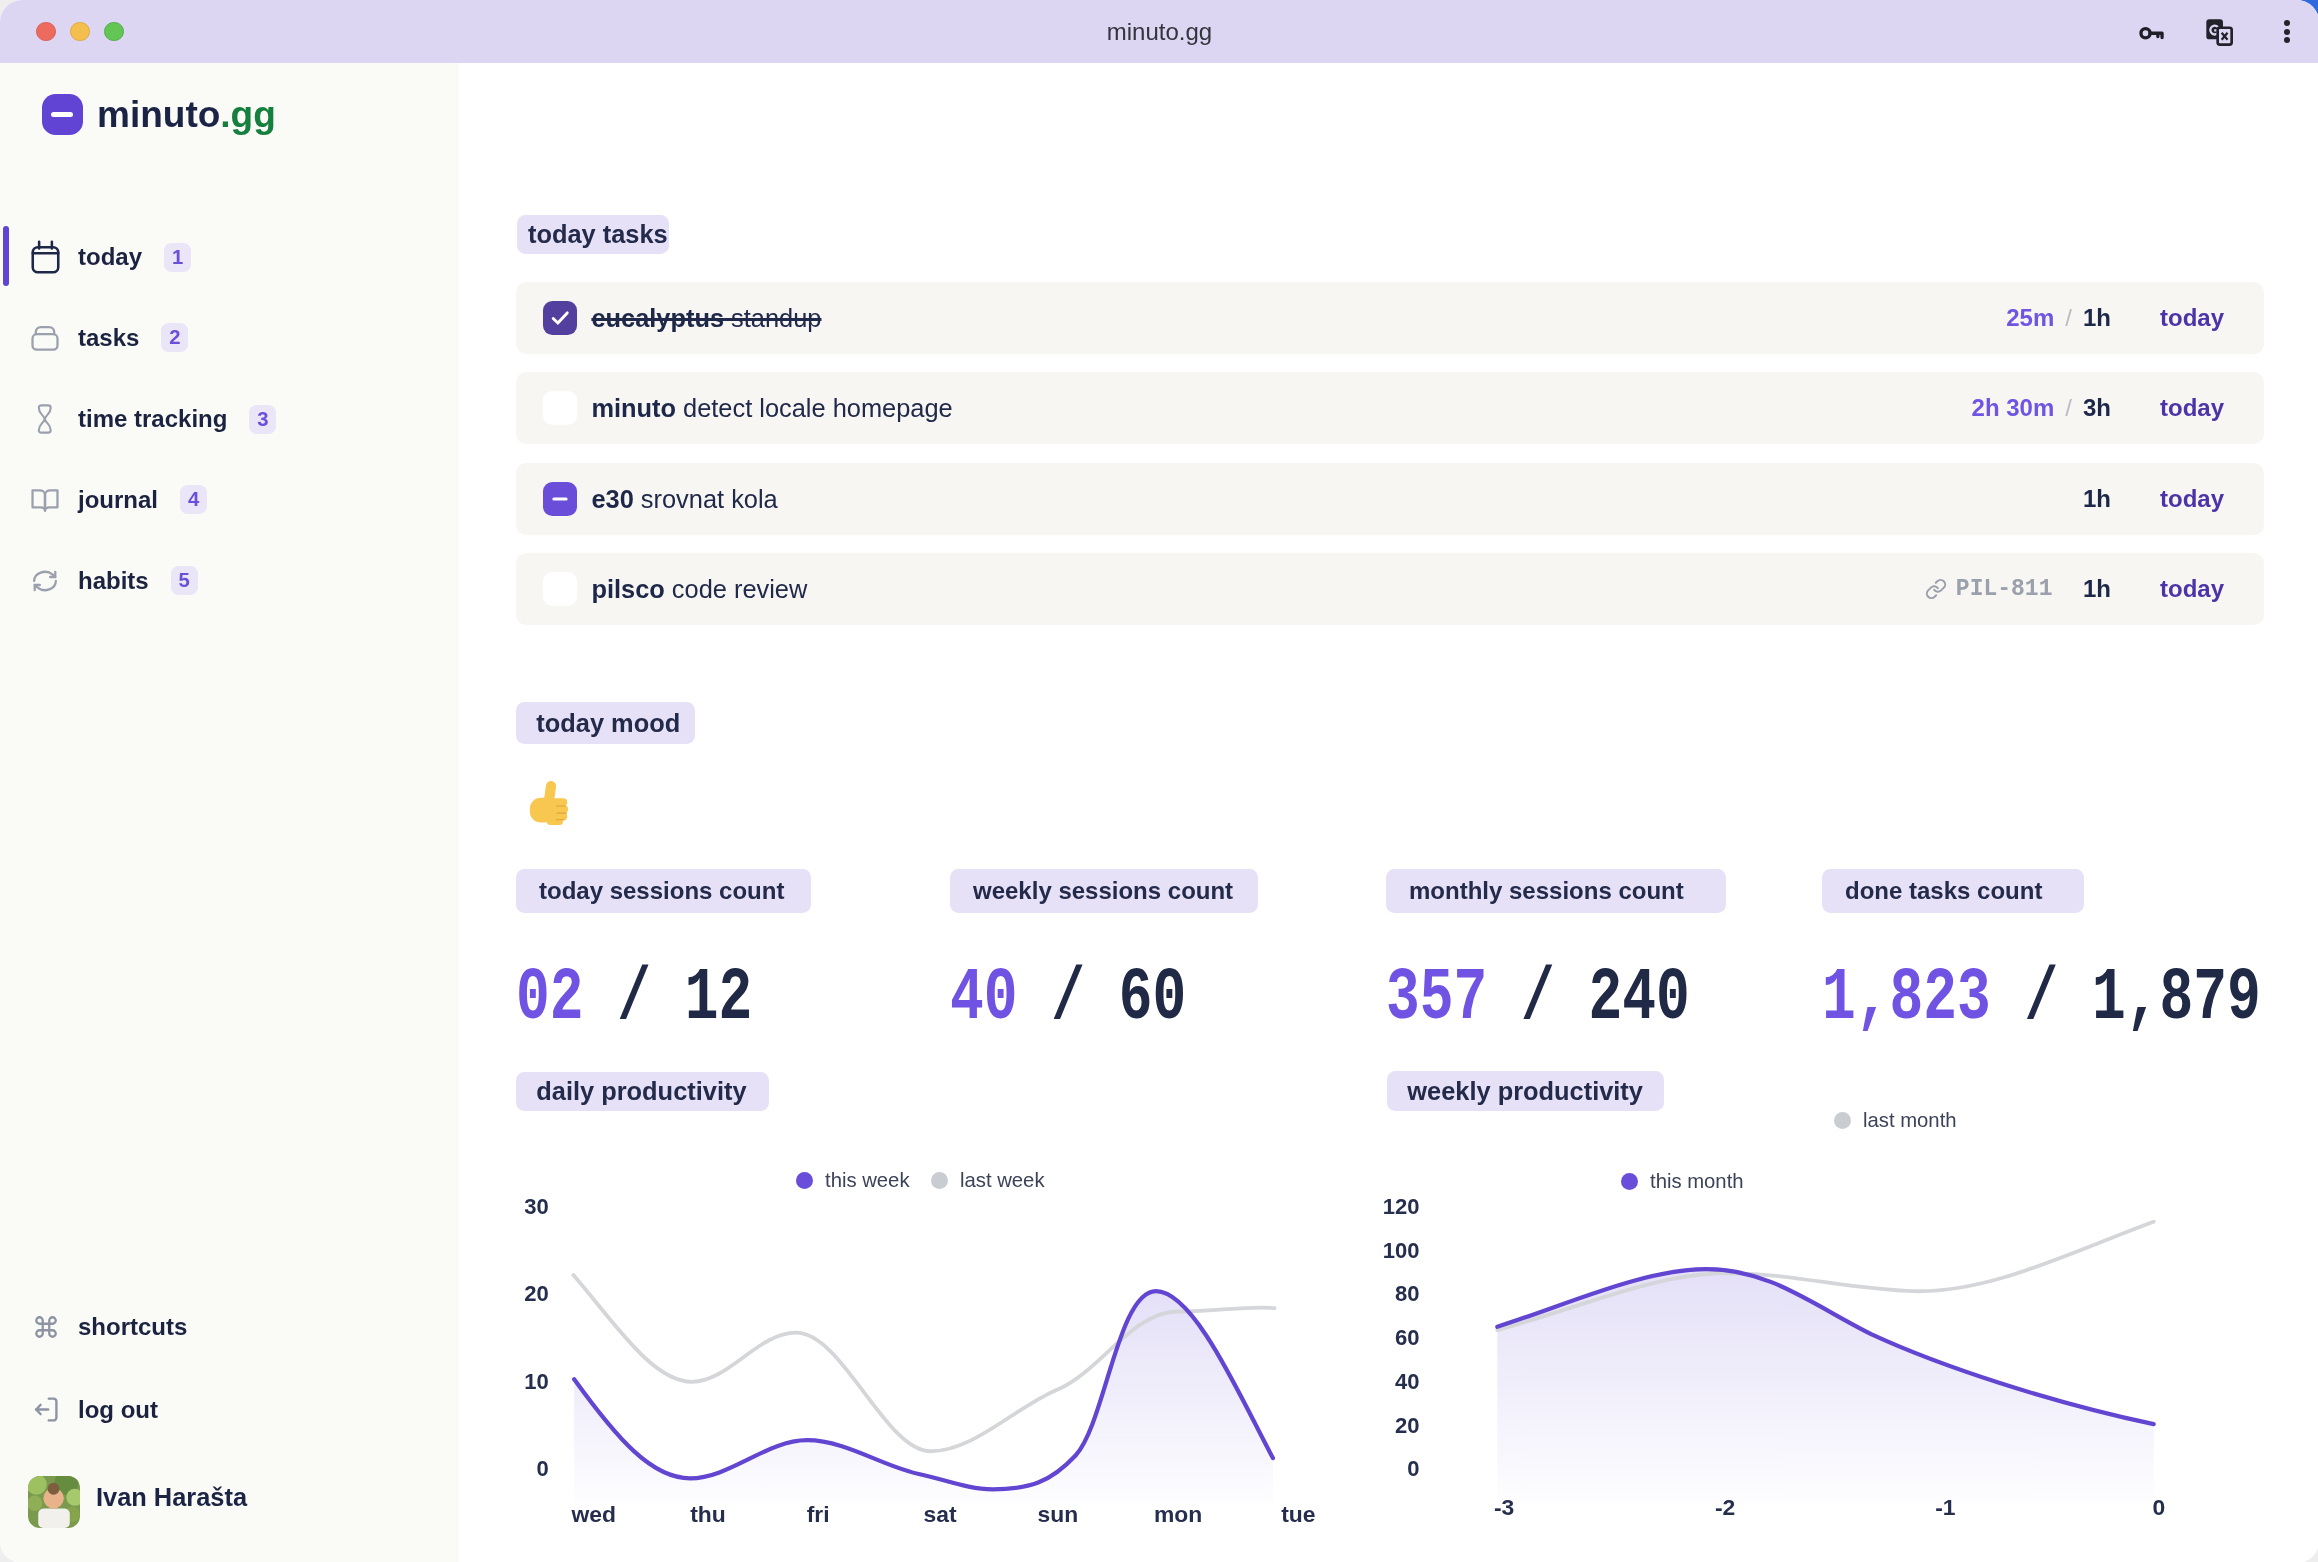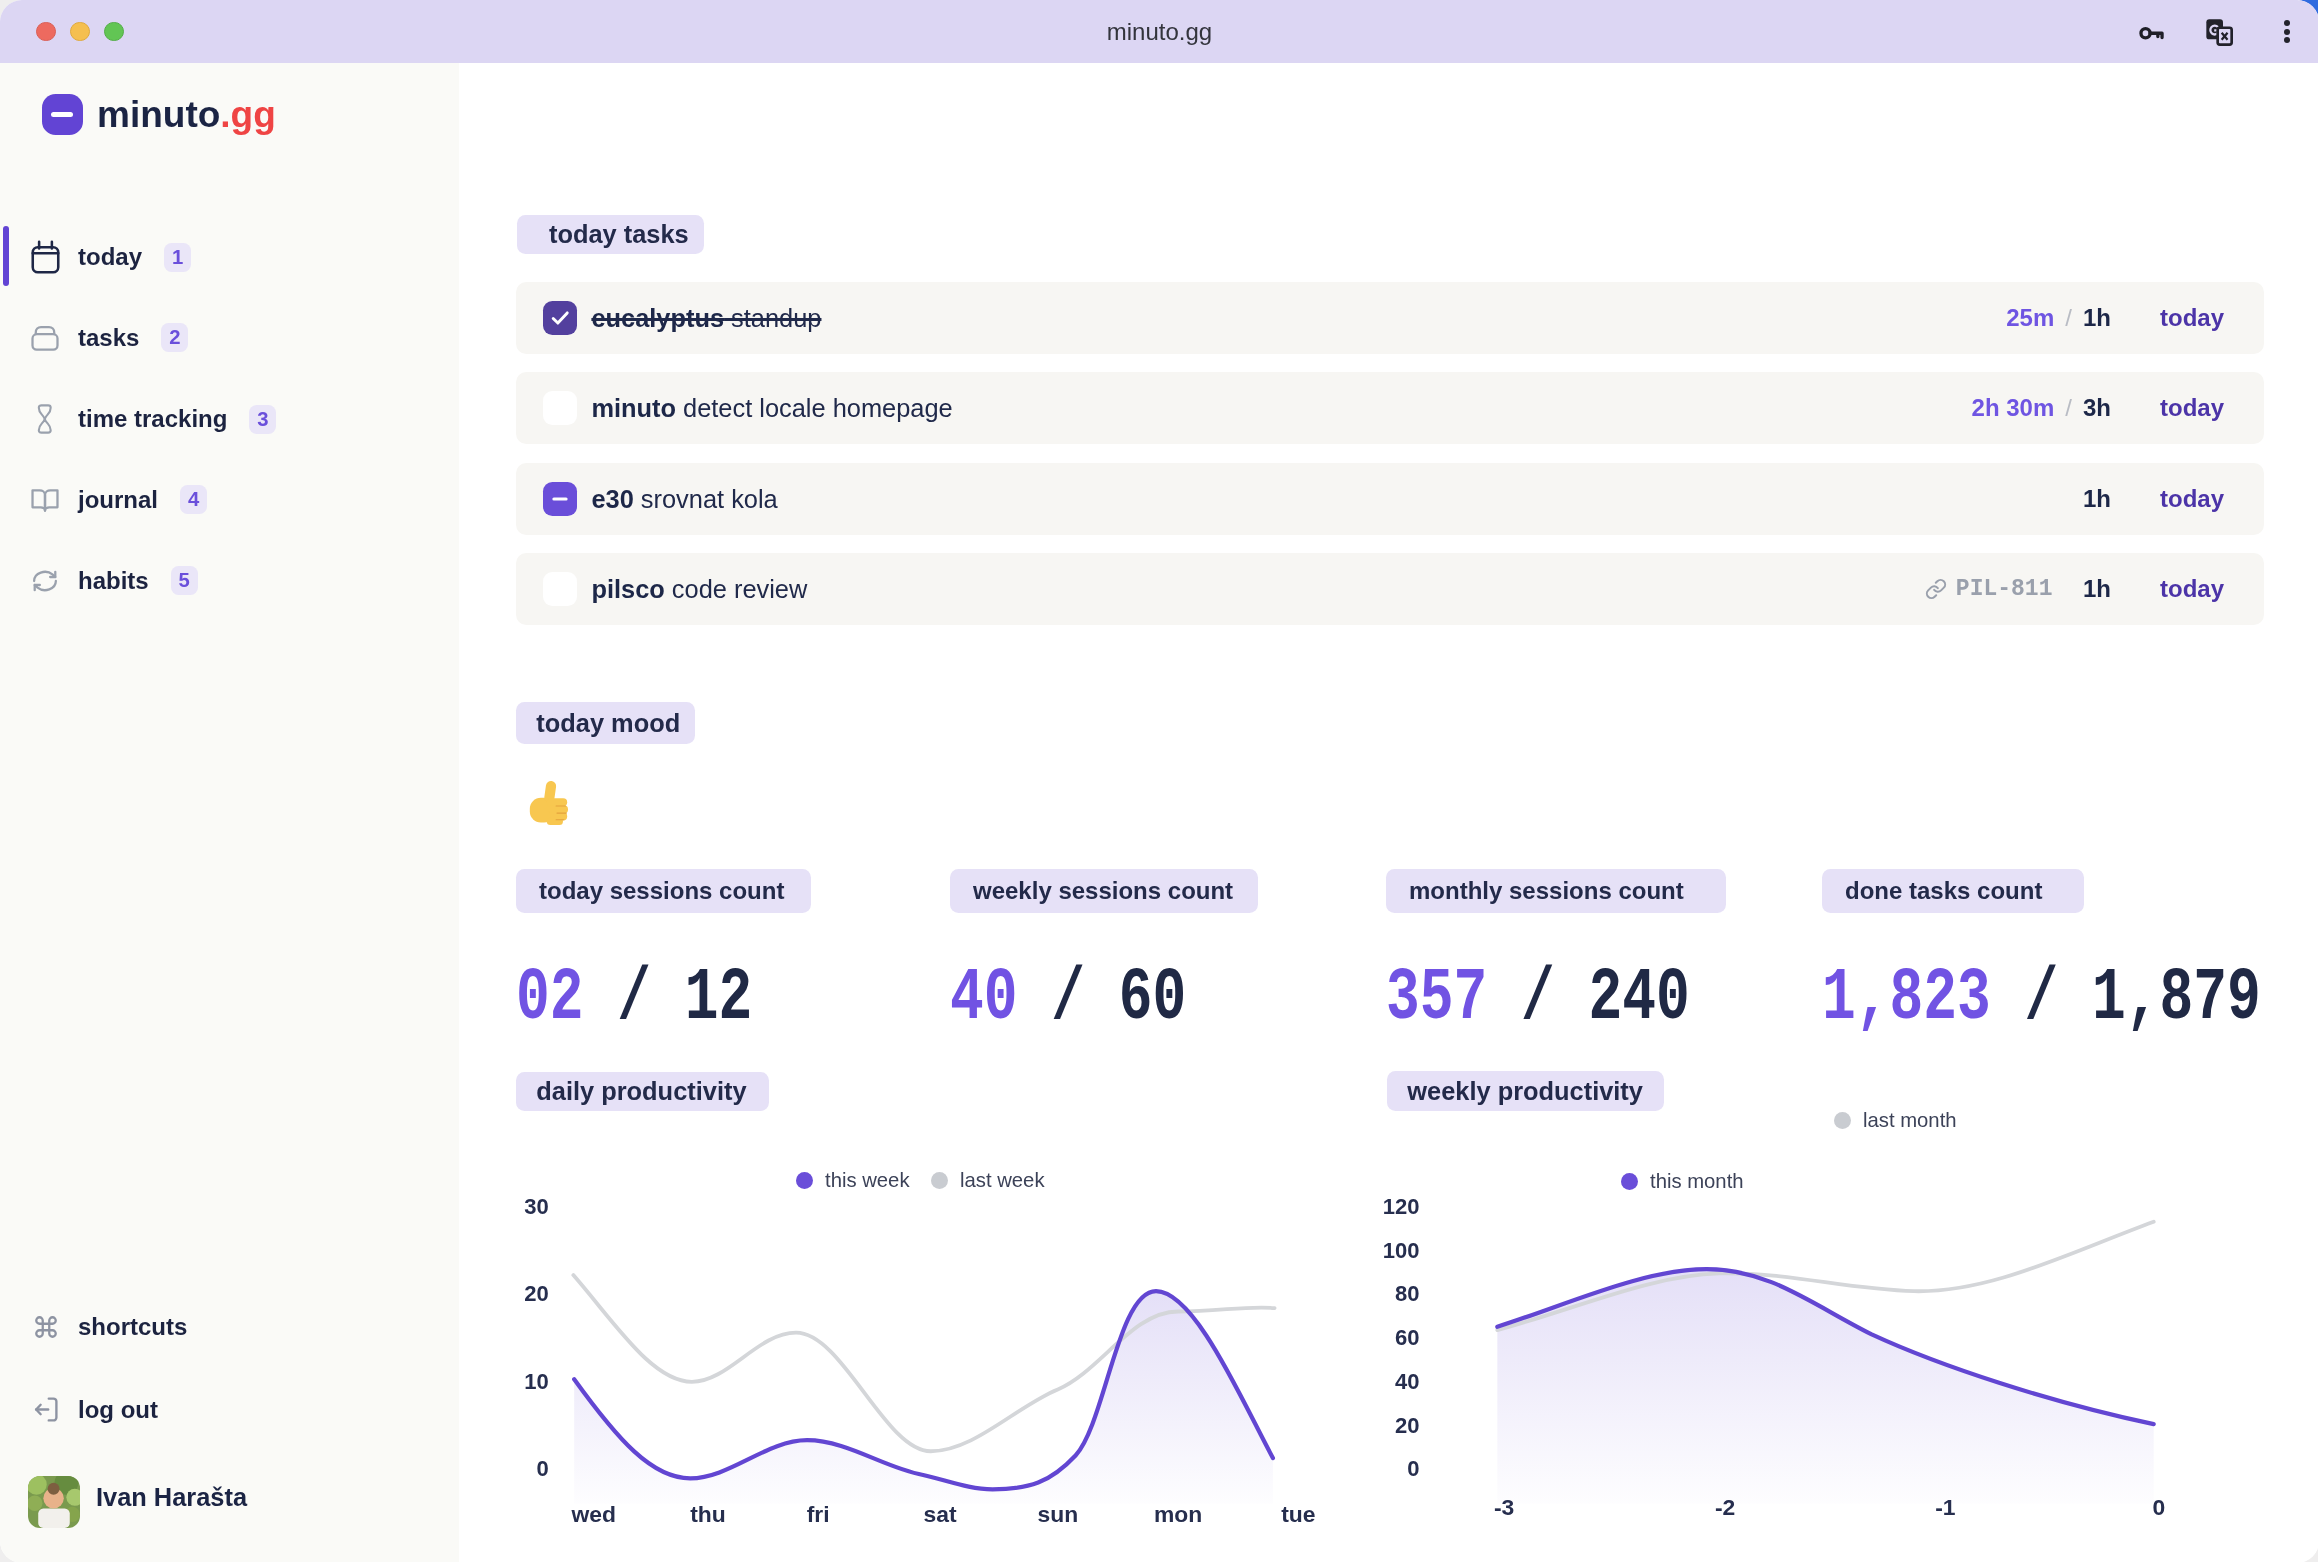--- a/index.html
+++ b/index.html
@@ -14,21 +14,21 @@
   .l-grn { left:104px; background:#62c554; border:0.8px solid #53ad47; }
   .title { position:absolute; left:0; right:0; top:0; height:63px; line-height:63px; text-align:center; font-size:24px; color:#33343c; font-weight:400; }
   .tbicon { position:absolute; top:0; }
   .dots { position:absolute; left:2284px; top:20.3px; }
   .dots div { width:6px; height:6px; border-radius:50%; background:#23232b; margin-bottom:2.5px; }
 
   .sidebar { position:absolute; left:0; top:63px; width:459px; height:1500px; background:#fafaf7; }
   .logo { position:absolute; left:42px; top:31px; width:41px; height:41px; border-radius:13.6px; background:#6244d4; }
   .logo div { position:absolute; left:9.3px; top:18px; width:22px; height:5.1px; border-radius:2.5px; background:#fff; }
   .logotext { position:absolute; left:97px; top:31px; font-size:37px; font-weight:700; color:#1b2444; letter-spacing:0px; }
-  .logotext span { color:#ef4444; }
+  .logotext span { color:#15803d; }
   .activebar { position:absolute; left:2.5px; top:163px; width:6.8px; height:60px; border-radius:3.4px; background:#6244d4; }
   .navitem { position:absolute; left:31px; display:flex; align-items:center; }
   .icw { width:47px; display:flex; align-items:center; }
   .navitem svg { display:block; }
   .navlabel { margin-left:0; font-size:24px; font-weight:700; color:#1c2340; }
   .badge { margin-left:22px; width:27px; height:29px; border-radius:7.6px; background:#eae6f8; color:#6a4fdb; font-size:20.3px; font-weight:700; display:flex; align-items:center; justify-content:center; }
   .avatar { position:absolute; left:28px; top:1413px; width:52px; height:52px; border-radius:12px; overflow:hidden; }
   .avname { position:absolute; left:96px; top:1420px; font-size:25.4px; font-weight:700; color:#1b2444; }
 
   .main { position:absolute; left:459px; top:63px; width:1859px; height:1500px; background:#ffffff; }
@@ -173,21 +173,21 @@
           <rect x="12" y="38" width="37" height="23" rx="6" fill="#f2f0ec"></rect>
           <circle cx="30" cy="26" r="12" fill="#e8b28a"></circle>
           <circle cx="30" cy="15" r="7" fill="#7d5f40"></circle>
         </svg>
       </div>
       <div class="avname">Ivan Harašta</div>
     </div>
 
     <div class="main">
 
-      <div class="chip" style="left:58px; top:152px; width:187px; height:39px; padding-left:32px;">today tasks</div>
+      <div class="chip" style="left:58px; top:152px; width:152px; height:39px; padding-left:11px;">today tasks</div>
 
       <div class="row" style="top:219px;">
         <div class="cbox cb-on">
           <svg width="34" height="34" viewBox="0 0 40 40" fill="none" stroke="#fff" stroke-width="3.4" stroke-linecap="round" stroke-linejoin="round">
               <path d="M12 20.5l5.5 5.5L28.5 14"></path>
             </svg>
         </div>
         <div class="tasktext struck"><b>eucalyptus</b> standup</div>
         <div class="rowright">
             <span class="t-spent">25m</span>

